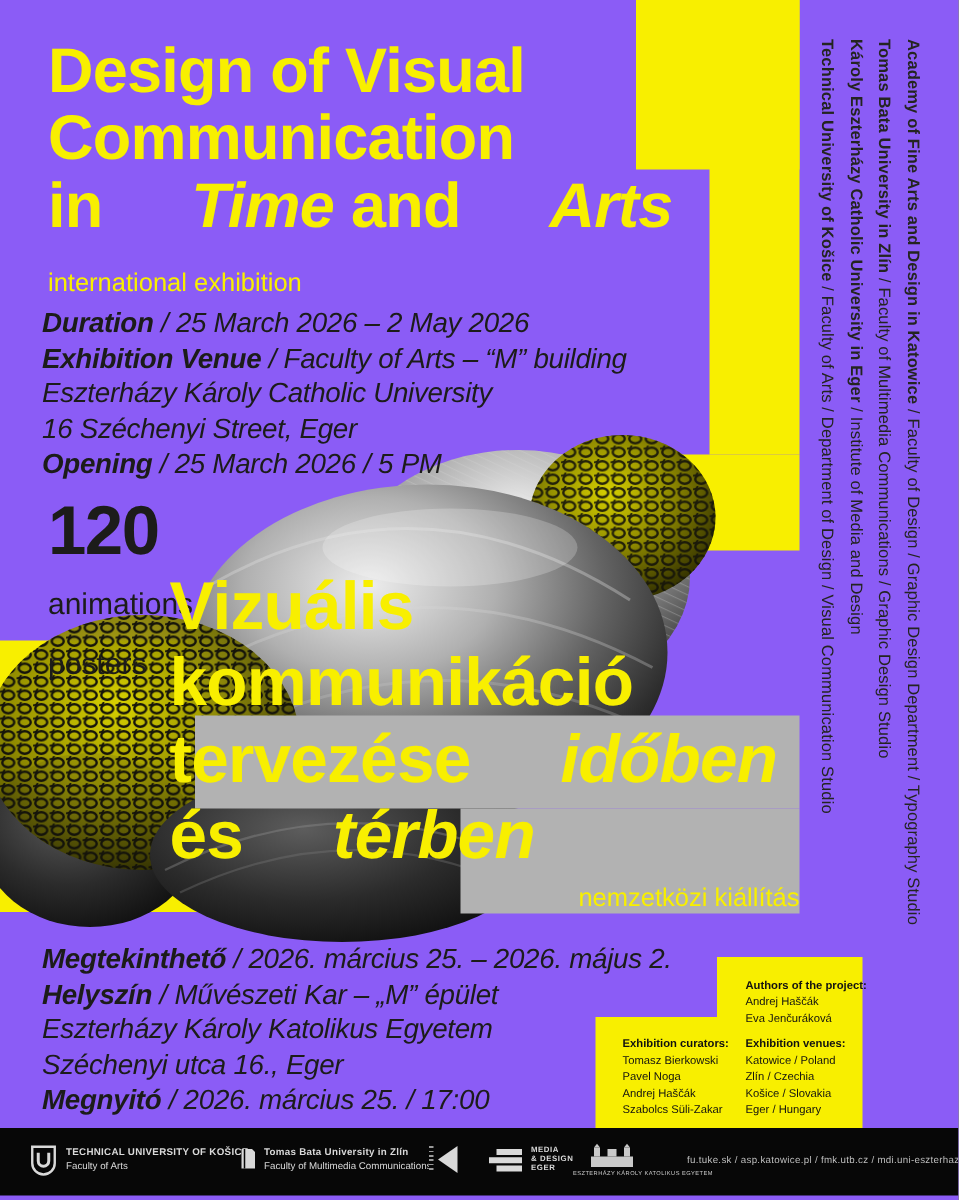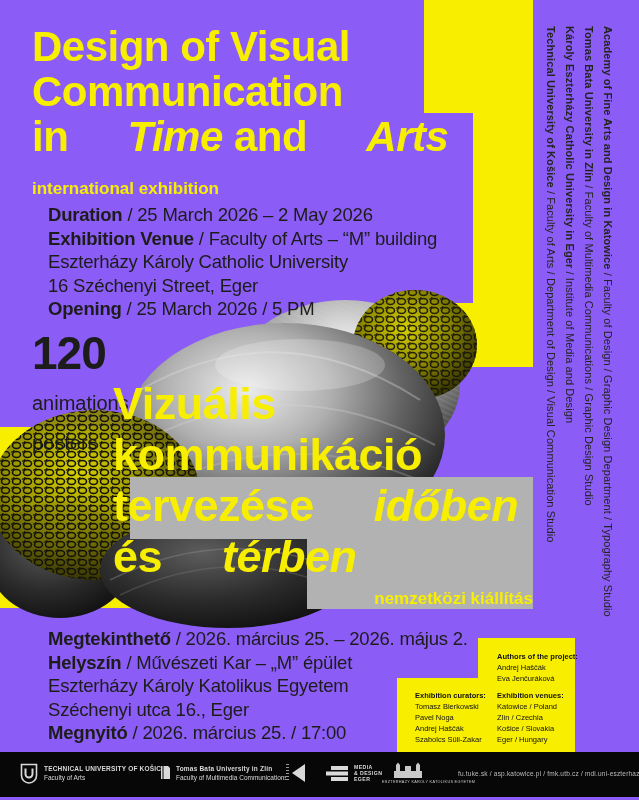--- a/index.html
+++ b/index.html
@@ -6,23 +6,23 @@
   .poster{position:relative;width:639px;height:800px;overflow:hidden;background:#8b5cf6;
           font-family:"Liberation Sans",sans-serif;-webkit-font-smoothing:antialiased;}
   .pos{position:absolute;}
   .y{background:#f8ef00;}
   .g{background:#b2b2b2;}
   .it{font-style:italic;margin-left:48px;}
   .b{font-weight:bold;}
   
   .title-en{left:32px;top:24px;font-size:42px;line-height:45px;font-weight:bold;
             letter-spacing:-0.5px;color:#f8ef00;}
-  .subtitle{font-size:17px;font-weight:bold;color:#f8ef00;text-align:right;}
-  
-  .details{left:48px;font-size:18.5px;line-height:23.5px;color:#1c1c1a;letter-spacing:-0.2px;}
+  .subtitle{font-size:17px;font-weight:normal;color:#f8ef00;text-align:right;}
+  
+  .details{left:28px;font-size:18.5px;line-height:23.5px;color:#1c1c1a;letter-spacing:-0.2px;font-style:italic;}
   
   .counter{left:32px;top:330px;color:#1c1c1a;}
   .counter .num{font-size:46px;line-height:46px;font-weight:bold;letter-spacing:-1px;}
   .counter .cw{font-size:20px;line-height:26px;margin-top:14px;}
   .counter .cw:first-of-type{margin-top:8px;}
   
   .title-hu{right:106px;top:378px;width:420px;text-align:left;font-size:45px;line-height:51px;
             font-weight:bold;letter-spacing:-0.5px;color:#f8ef00;}
   
   .vpartners{top:26px;right:22px;height:715px;writing-mode:vertical-rl;

